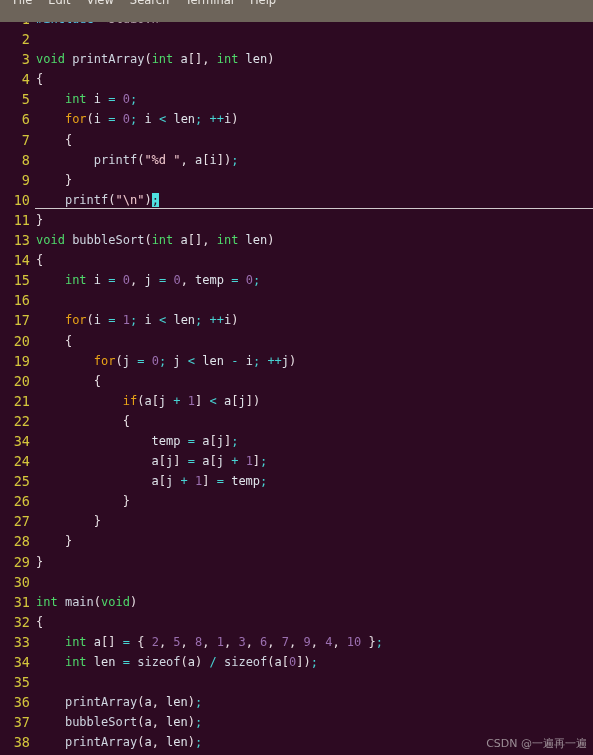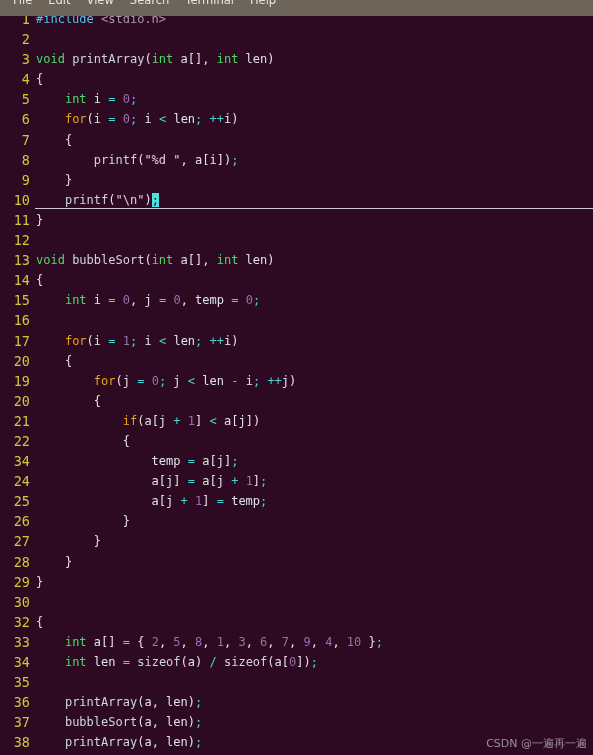--- a/index.html
+++ b/index.html
@@ -12,21 +12,21 @@
   }
   body {
     font-family: "DejaVu Sans Mono", "Liberation Mono", monospace;
   }
 
   
   #menubar {
     position: absolute;
     top: 0; left: 0;
     width: 593px;
-    height: 16px;
+    height: 22px;
     background: #6d645a;
     overflow: hidden;
     z-index: 10;
   }
   #menubar-inner {
     position: absolute;
     left: 0;
     top: -9px;
     height: 18px;
     display: flex;
@@ -142,39 +142,39 @@
     <div class="row"><span class="gutter">2</span><span class="code"></span></div>
     <div class="row"><span class="gutter">3</span><span class="code"><span class="t-kw">void</span><span class="t-punct"> </span><span class="t-fn">printArray</span><span class="t-punct">(</span><span class="t-kw">int</span><span class="t-punct"> </span><span class="t-id">a</span><span class="t-punct">[], </span><span class="t-kw">int</span><span class="t-punct"> </span><span class="t-id">len</span><span class="t-punct">)</span></span></div>
     <div class="row"><span class="gutter">4</span><span class="code"><span class="t-punct">{</span></span></div>
     <div class="row"><span class="gutter">5</span><span class="code"><span class="t-punct">    </span><span class="t-kw">int</span><span class="t-punct"> </span><span class="t-id">i</span><span class="t-punct"> </span><span class="t-op">=</span><span class="t-punct"> </span><span class="t-num">0</span><span class="t-op">;</span></span></div>
     <div class="row"><span class="gutter">6</span><span class="code"><span class="t-punct">    </span><span class="t-ctrl">for</span><span class="t-punct">(</span><span class="t-id">i</span><span class="t-punct"> </span><span class="t-op">=</span><span class="t-punct"> </span><span class="t-num">0</span><span class="t-op">;</span><span class="t-punct"> </span><span class="t-id">i</span><span class="t-punct"> </span><span class="t-op">&lt;</span><span class="t-punct"> </span><span class="t-id">len</span><span class="t-op">;</span><span class="t-punct"> </span><span class="t-op">++</span><span class="t-id">i</span><span class="t-punct">)</span></span></div>
     <div class="row"><span class="gutter">7</span><span class="code"><span class="t-punct">    {</span></span></div>
     <div class="row"><span class="gutter">8</span><span class="code"><span class="t-punct">        </span><span class="t-fn">printf</span><span class="t-punct">(</span><span class="t-str">"%d "</span><span class="t-punct">, </span><span class="t-id">a</span><span class="t-punct">[</span><span class="t-id">i</span><span class="t-punct">])</span><span class="t-op">;</span></span></div>
     <div class="row"><span class="gutter">9</span><span class="code"><span class="t-punct">    }</span></span></div>
     <div class="row current"><span class="gutter">10</span><span class="code"><span class="t-punct">    </span><span class="t-fn">printf</span><span class="t-punct">(</span><span class="t-str">"\n"</span><span class="t-punct">)</span><span class="cursor">;</span></span><span class="underline"></span></div>
     <div class="row"><span class="gutter">11</span><span class="code"><span class="t-punct">}</span></span></div>
-    <div class="row"><span class="gutter">12</span><span class="code"></span></div>
     <div class="row"><span class="gutter">13</span><span class="code"><span class="t-kw">void</span><span class="t-punct"> </span><span class="t-fn">bubbleSort</span><span class="t-punct">(</span><span class="t-kw">int</span><span class="t-punct"> </span><span class="t-id">a</span><span class="t-punct">[], </span><span class="t-kw">int</span><span class="t-punct"> </span><span class="t-id">len</span><span class="t-punct">)</span></span></div>
     <div class="row"><span class="gutter">14</span><span class="code"><span class="t-punct">{</span></span></div>
     <div class="row"><span class="gutter">15</span><span class="code"><span class="t-punct">    </span><span class="t-kw">int</span><span class="t-punct"> </span><span class="t-id">i</span><span class="t-punct"> </span><span class="t-op">=</span><span class="t-punct"> </span><span class="t-num">0</span><span class="t-punct">, </span><span class="t-id">j</span><span class="t-punct"> </span><span class="t-op">=</span><span class="t-punct"> </span><span class="t-num">0</span><span class="t-punct">, </span><span class="t-id">temp</span><span class="t-punct"> </span><span class="t-op">=</span><span class="t-punct"> </span><span class="t-num">0</span><span class="t-op">;</span></span></div>
     <div class="row"><span class="gutter">16</span><span class="code"></span></div>
     <div class="row"><span class="gutter">17</span><span class="code"><span class="t-punct">    </span><span class="t-ctrl">for</span><span class="t-punct">(</span><span class="t-id">i</span><span class="t-punct"> </span><span class="t-op">=</span><span class="t-punct"> </span><span class="t-num">1</span><span class="t-op">;</span><span class="t-punct"> </span><span class="t-id">i</span><span class="t-punct"> </span><span class="t-op">&lt;</span><span class="t-punct"> </span><span class="t-id">len</span><span class="t-op">;</span><span class="t-punct"> </span><span class="t-op">++</span><span class="t-id">i</span><span class="t-punct">)</span></span></div>
     <div class="row"><span class="gutter">20</span><span class="code"><span class="t-punct">    {</span></span></div>
     <div class="row"><span class="gutter">19</span><span class="code"><span class="t-punct">        </span><span class="t-ctrl">for</span><span class="t-punct">(</span><span class="t-id">j</span><span class="t-punct"> </span><span class="t-op">=</span><span class="t-punct"> </span><span class="t-num">0</span><span class="t-op">;</span><span class="t-punct"> </span><span class="t-id">j</span><span class="t-punct"> </span><span class="t-op">&lt;</span><span class="t-punct"> </span><span class="t-id">len</span><span class="t-punct"> </span><span class="t-op">-</span><span class="t-punct"> </span><span class="t-id">i</span><span class="t-op">;</span><span class="t-punct"> </span><span class="t-op">++</span><span class="t-id">j</span><span class="t-punct">)</span></span></div>
     <div class="row"><span class="gutter">20</span><span class="code"><span class="t-punct">        {</span></span></div>
     <div class="row"><span class="gutter">21</span><span class="code"><span class="t-punct">            </span><span class="t-ctrl">if</span><span class="t-punct">(</span><span class="t-id">a</span><span class="t-punct">[</span><span class="t-id">j</span><span class="t-punct"> </span><span class="t-op">+</span><span class="t-punct"> </span><span class="t-num">1</span><span class="t-punct">] </span><span class="t-op">&lt;</span><span class="t-punct"> </span><span class="t-id">a</span><span class="t-punct">[</span><span class="t-id">j</span><span class="t-punct">])</span></span></div>
     <div class="row"><span class="gutter">22</span><span class="code"><span class="t-punct">            {</span></span></div>
     <div class="row"><span class="gutter">34</span><span class="code"><span class="t-punct">                </span><span class="t-id">temp</span><span class="t-punct"> </span><span class="t-op">=</span><span class="t-punct"> </span><span class="t-id">a</span><span class="t-punct">[</span><span class="t-id">j</span><span class="t-punct">]</span><span class="t-op">;</span></span></div>
     <div class="row"><span class="gutter">24</span><span class="code"><span class="t-punct">                </span><span class="t-id">a</span><span class="t-punct">[</span><span class="t-id">j</span><span class="t-punct">] </span><span class="t-op">=</span><span class="t-punct"> </span><span class="t-id">a</span><span class="t-punct">[</span><span class="t-id">j</span><span class="t-punct"> </span><span class="t-op">+</span><span class="t-punct"> </span><span class="t-num">1</span><span class="t-punct">]</span><span class="t-op">;</span></span></div>
     <div class="row"><span class="gutter">25</span><span class="code"><span class="t-punct">                </span><span class="t-id">a</span><span class="t-punct">[</span><span class="t-id">j</span><span class="t-punct"> </span><span class="t-op">+</span><span class="t-punct"> </span><span class="t-num">1</span><span class="t-punct">] </span><span class="t-op">=</span><span class="t-punct"> </span><span class="t-id">temp</span><span class="t-op">;</span></span></div>
     <div class="row"><span class="gutter">26</span><span class="code"><span class="t-punct">            }</span></span></div>
     <div class="row"><span class="gutter">27</span><span class="code"><span class="t-punct">        }</span></span></div>
     <div class="row"><span class="gutter">28</span><span class="code"><span class="t-punct">    }</span></span></div>
     <div class="row"><span class="gutter">29</span><span class="code"><span class="t-punct">}</span></span></div>
     <div class="row"><span class="gutter">30</span><span class="code"></span></div>
+    <div class="row"><span class="gutter">31</span><span class="code"><span class="t-kw">int</span><span class="t-punct"> </span><span class="t-fn">main</span><span class="t-punct">(</span><span class="t-kw">void</span><span class="t-punct">)</span></span></div>
     <div class="row"><span class="gutter">32</span><span class="code"><span class="t-punct">{</span></span></div>
     <div class="row"><span class="gutter">33</span><span class="code"><span class="t-punct">    </span><span class="t-kw">int</span><span class="t-punct"> </span><span class="t-id">a</span><span class="t-punct">[] </span><span class="t-op">=</span><span class="t-punct"> { </span><span class="t-num">2</span><span class="t-punct">, </span><span class="t-num">5</span><span class="t-punct">, </span><span class="t-num">8</span><span class="t-punct">, </span><span class="t-num">1</span><span class="t-punct">, </span><span class="t-num">3</span><span class="t-punct">, </span><span class="t-num">6</span><span class="t-punct">, </span><span class="t-num">7</span><span class="t-punct">, </span><span class="t-num">9</span><span class="t-punct">, </span><span class="t-num">4</span><span class="t-punct">, </span><span class="t-num">10</span><span class="t-punct"> }</span><span class="t-op">;</span></span></div>
     <div class="row"><span class="gutter">34</span><span class="code"><span class="t-punct">    </span><span class="t-kw">int</span><span class="t-punct"> </span><span class="t-id">len</span><span class="t-punct"> </span><span class="t-op">=</span><span class="t-punct"> </span><span class="t-fn">sizeof</span><span class="t-punct">(</span><span class="t-id">a</span><span class="t-punct">) </span><span class="t-op">/</span><span class="t-punct"> </span><span class="t-fn">sizeof</span><span class="t-punct">(</span><span class="t-id">a</span><span class="t-punct">[</span><span class="t-num">0</span><span class="t-punct">])</span><span class="t-op">;</span></span></div>
     <div class="row"><span class="gutter">35</span><span class="code"></span></div>
     <div class="row"><span class="gutter">36</span><span class="code"><span class="t-punct">    </span><span class="t-fn">printArray</span><span class="t-punct">(</span><span class="t-id">a</span><span class="t-punct">, </span><span class="t-id">len</span><span class="t-punct">)</span><span class="t-op">;</span></span></div>
     <div class="row"><span class="gutter">37</span><span class="code"><span class="t-punct">    </span><span class="t-fn">bubbleSort</span><span class="t-punct">(</span><span class="t-id">a</span><span class="t-punct">, </span><span class="t-id">len</span><span class="t-punct">)</span><span class="t-op">;</span></span></div>
     <div class="row"><span class="gutter">38</span><span class="code"><span class="t-punct">    </span><span class="t-fn">printArray</span><span class="t-punct">(</span><span class="t-id">a</span><span class="t-punct">, </span><span class="t-id">len</span><span class="t-punct">)</span><span class="t-op">;</span></span></div>
   </div>
 
 <div id="watermark">CSDN @一遍再一遍</div>

